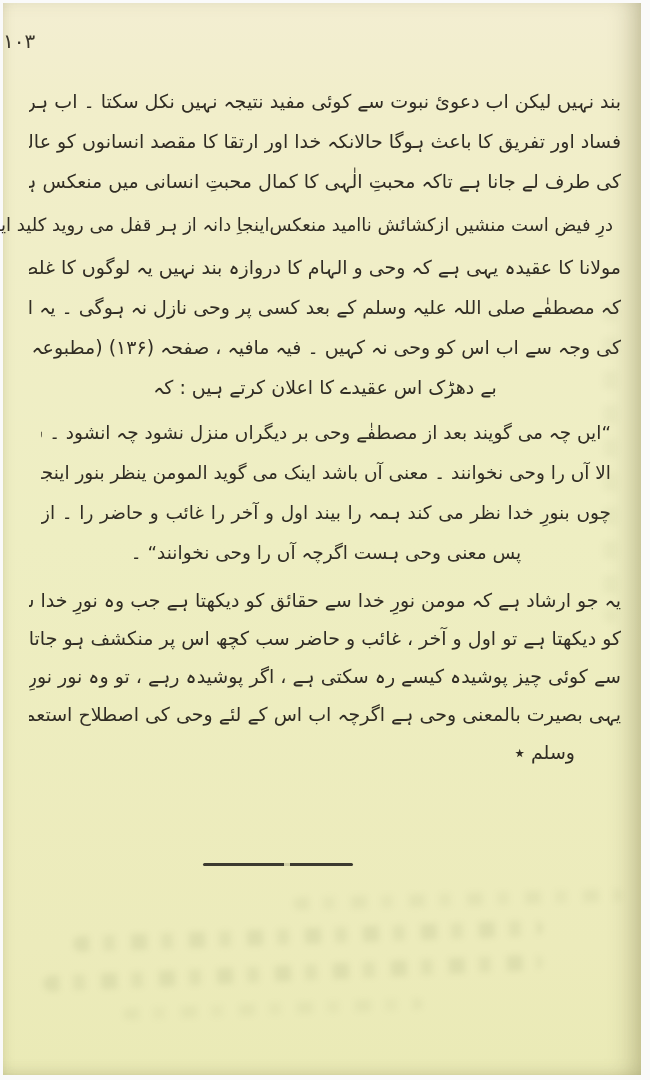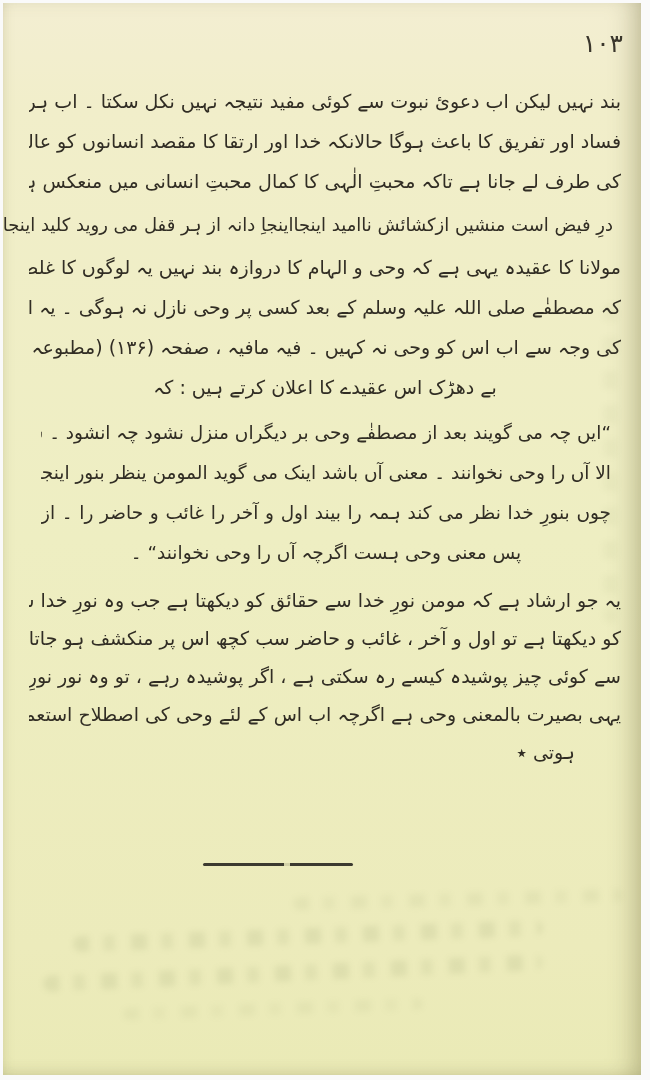--- a/index.html
+++ b/index.html
@@ -11,22 +11,22 @@
   
   .page{
     position:absolute;top:3px;left:3px;right:9px;bottom:5px;
     background:linear-gradient(180deg,#f3eed2 0%,#f1eeca 10%,#eeeec2 50%,#ecebbb 88%,#eaeab6 100%);
     box-shadow:inset -20px 0 26px -14px rgba(110,105,60,.40),
                inset 8px 0 14px -10px rgba(120,115,70,.25),
                inset 0 -10px 18px -12px rgba(120,115,70,.22);
     color:#332f26;
   }
   .page-number{
-    position:absolute;top:26px;left:0;right:18px;
-    text-align:right;font-size:25px;letter-spacing:2px;color:#3a362c;
+    position:absolute;top:26px;left:0;right:8px;
+    text-align:left;font-size:20px;letter-spacing:2px;color:#3a362c;
   }
   .text-block{
     position:absolute;top:78px;right:20px;left:26px;
     direction:rtl;font-size:19px;color:#312d24;
   }
   .line{
     height:40px;line-height:40px;overflow:hidden;white-space:nowrap;
     text-align:justify;text-align-last:justify;text-justify:inter-word;
   }
   .line.partial{text-align:right;text-align-last:right;}
@@ -69,21 +69,21 @@
 
   <div class="text-block">
 
     <div>
       <div class="line">بند نہیں لیکن اب دعویٔ نبوت سے کوئی مفید نتیجہ نہیں نکل سکتا ۔ اب ہر نبوت کا دعویٰ</div>
       <div class="line">فساد اور تفریق کا باعث ہوگا حالانکہ خدا اور ارتقا کا مقصد انسانوں کو عالمگیر اُخوت</div>
       <div class="line">کی طرف لے جانا ہے تاکہ محبتِ الٰہی کا کمال محبتِ انسانی میں منعکس ہو ۔ صحیح قسم کے</div>
     </div>
 
     <div class="couplet">
-      <span>درِ فیض است منشیں ازکشائش ناامید اینجا</span>
+      <span>درِ فیض است منشیں ازکشائش ناامید منعکس</span>
       <span>اینجاِ دانہ از ہر قفل می روید کلید اینجا</span>
     </div>
 
     <div>
       <div class="line">مولانا کا عقیدہ یہی ہے کہ وحی و الہام کا دروازہ بند نہیں یہ لوگوں کا غلط خیال ہے</div>
       <div class="line">کہ مصطفٰے صلی اللہ علیہ وسلم کے بعد کسی پر وحی نازل نہ ہوگی ۔ یہ اور بات ہے کہ مصلحت</div>
       <div class="line">کی وجہ سے اب اس کو وحی نہ کہیں ۔ فیہ مافیہ ، صفحہ (۱۳۶) (مطبوعہ دارالمصنفین) پر مولانا</div>
       <div class="line centered">بے دھڑک اس عقیدے کا اعلان کرتے ہیں : کہ</div>
     </div>
 
@@ -92,21 +92,21 @@
       <div class="line">الا آں را وحی نخوانند ۔ معنی آں باشد اینک می گوید المومن ینظر بنور اینجا</div>
       <div class="line">چوں بنورِ خدا نظر می کند ہمہ را بیند اول و آخر را غائب و حاضر را ۔ از</div>
       <div class="line centered">پس معنی وحی ہست اگرچہ آں را وحی نخوانند“ ۔</div>
     </div>
 
     <div class="para3">
       <div class="line">یہ جو ارشاد ہے کہ مومن نورِ خدا سے حقائق کو دیکھتا ہے جب وہ نورِ خدا سے حقائق</div>
       <div class="line">کو دیکھتا ہے تو اول و آخر ، غائب و حاضر سب کچھ اس پر منکشف ہو جاتا ہے ۔ نورِ خدا</div>
       <div class="line">سے کوئی چیز پوشیدہ کیسے رہ سکتی ہے ، اگر پوشیدہ رہے ، تو وہ نور نورِ خدا نہ ہوا</div>
       <div class="line">یہی بصیرت بالمعنی وحی ہے اگرچہ اب اس کے لئے وحی کی اصطلاح استعمال نہیں</div>
-      <div class="line partial last-line">ہوتی ٭</div>
+      <div class="line partial last-line">وسلم ٭</div>
     </div>
 
   </div>
 
   <div class="separator-rule"></div>
 
   <div class="ghost ghost-1"></div>
   <div class="ghost ghost-2"></div>
   <div class="ghost ghost-3"></div>
   <div class="ghost ghost-4"></div>

